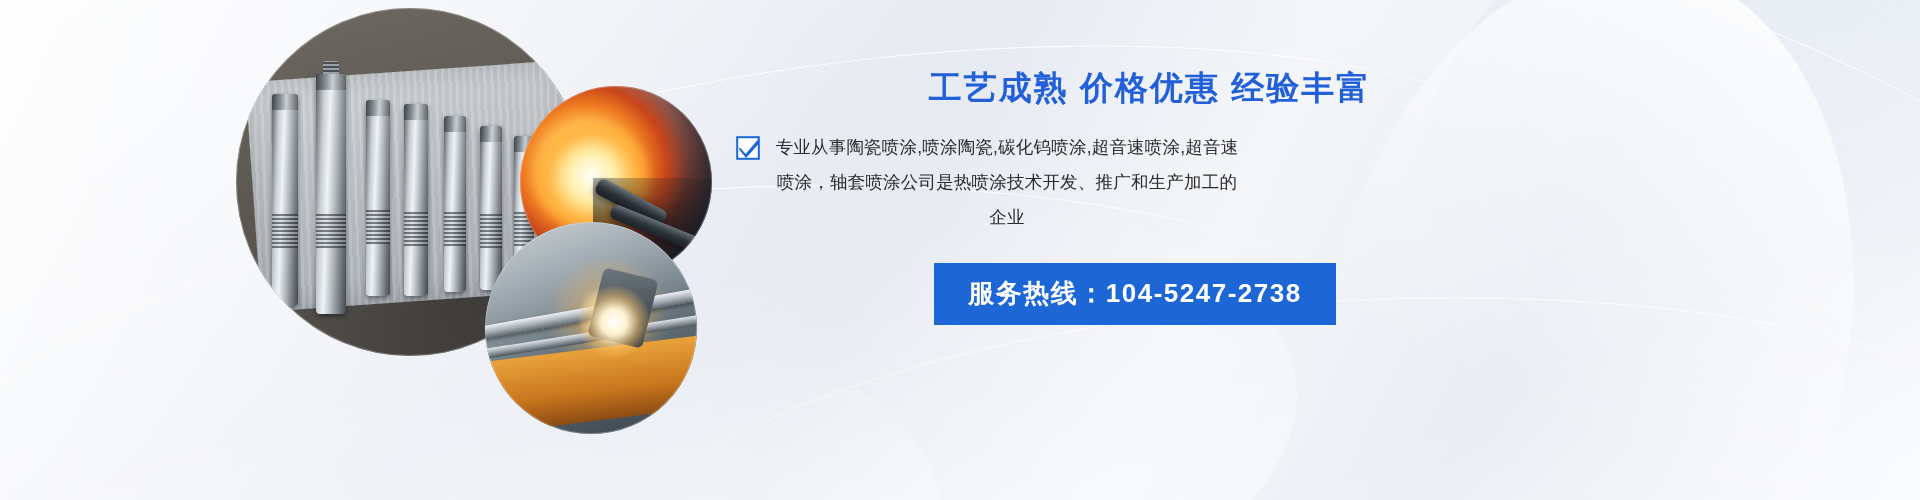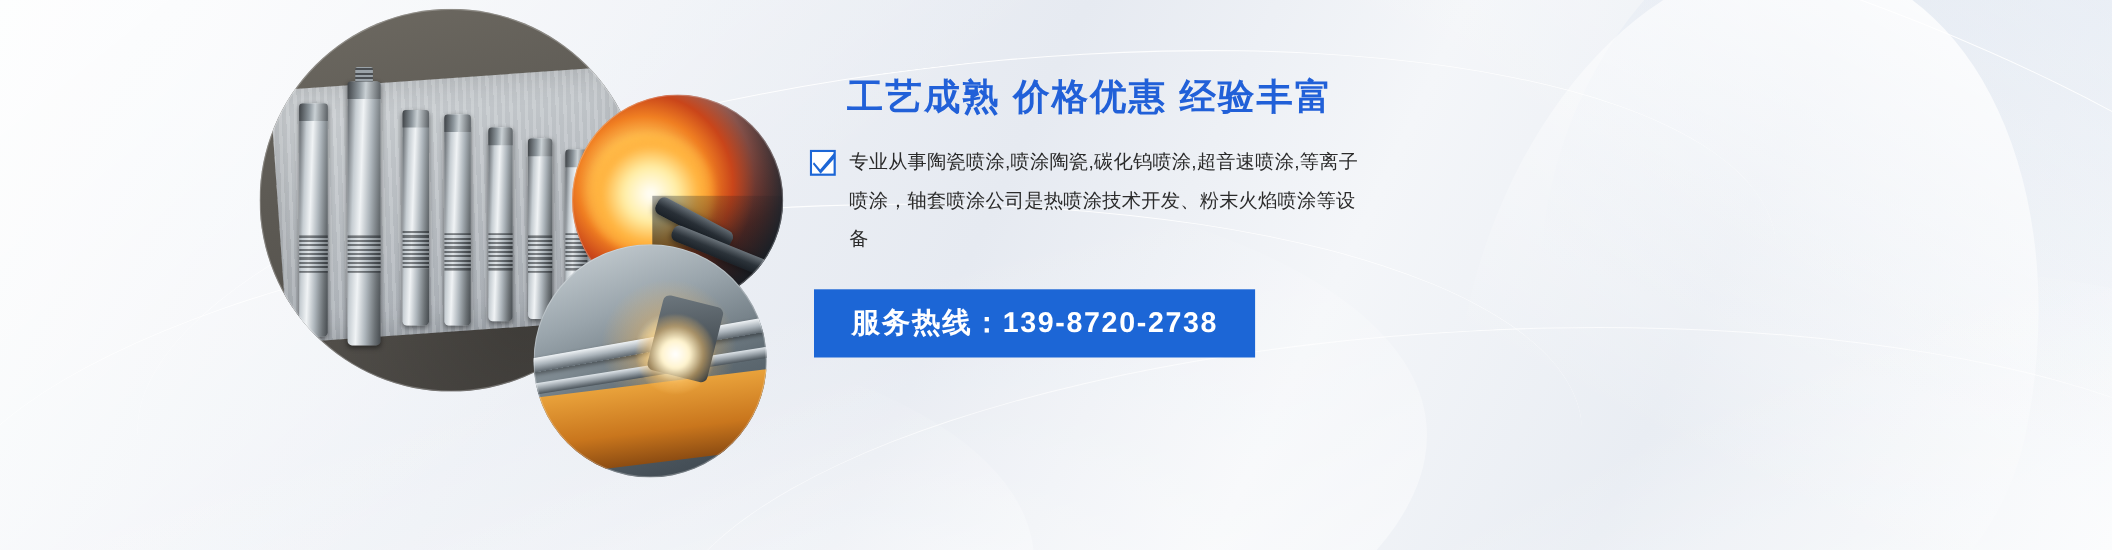--- a/index.html
+++ b/index.html
@@ -200,20 +200,21 @@
   .photo-edge {
     position:absolute; inset:0; border-radius:50%;
     box-shadow:inset 0 0 0 1px rgba(255,255,255,.25);
   }
 
   
   .content {
     position:absolute;
     left:770px; top:68px;
     width:760px;
+    text-align:center;
   }
   .headline {
     font-size:33px;
     font-weight:bold;
     color:#2160d8;
     letter-spacing:2px;
     line-height:1.2;
     margin-bottom:22px;
     white-space:nowrap;
   }
@@ -327,22 +328,22 @@
 
     <div class="bullets">
 
       <div class="bullet">
         <span class="check-icon">
           <svg width="24" height="24" viewBox="0 0 24 24">
             <rect x="1.2" y="1.2" width="21.6" height="21.6" fill="#ffffff" stroke="#1c66d6" stroke-width="2"></rect>
             <path d="M4 11.6 L9.6 18 L23 2.2 L23 7.4 L10 22 L3 13.2 Z" fill="#1c66d6"></path>
           </svg>
         </span>
-        <span class="bullet-text">专业从事陶瓷喷涂,喷涂陶瓷,碳化钨喷涂,超音速喷涂,等离子喷涂，轴套喷涂公司是热喷涂技术开发、粉末火焰喷涂等设备</span>
+        <span class="bullet-text">专业从事陶瓷喷涂,喷涂陶瓷,碳化钨喷涂,超音速喷涂,超音速喷涂，轴套喷涂公司是热喷涂技术开发、推广和生产加工的企业</span>
       </div>
 
 
     </div>
 
-    <div class="hotline">服务热线：139-8720-2738</div>
+    <div class="hotline">服务热线：104-5247-2738</div>
 
   </div>
 </div>
 
 </body></html>

